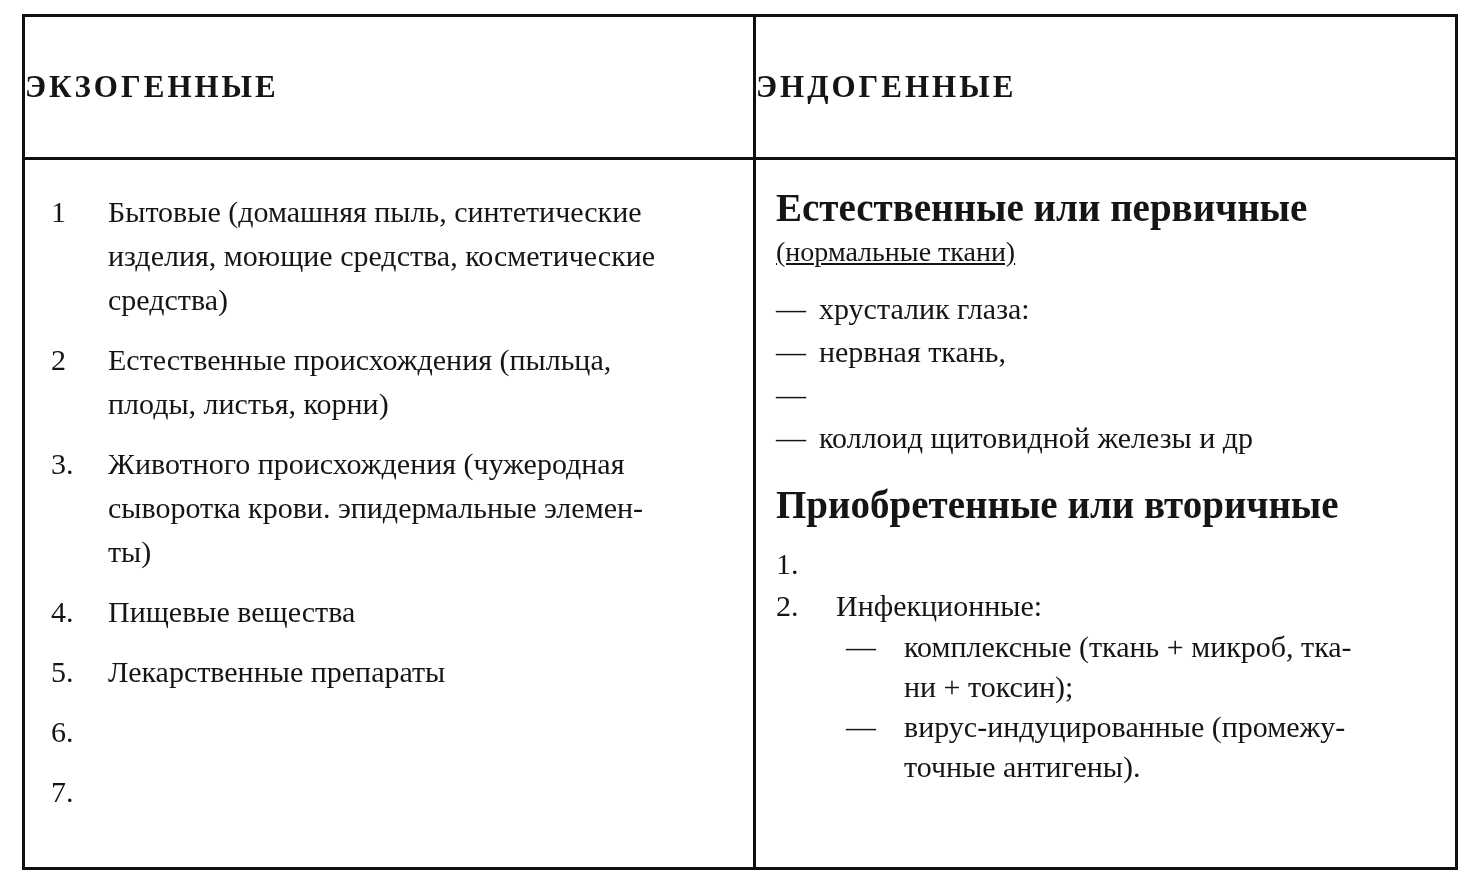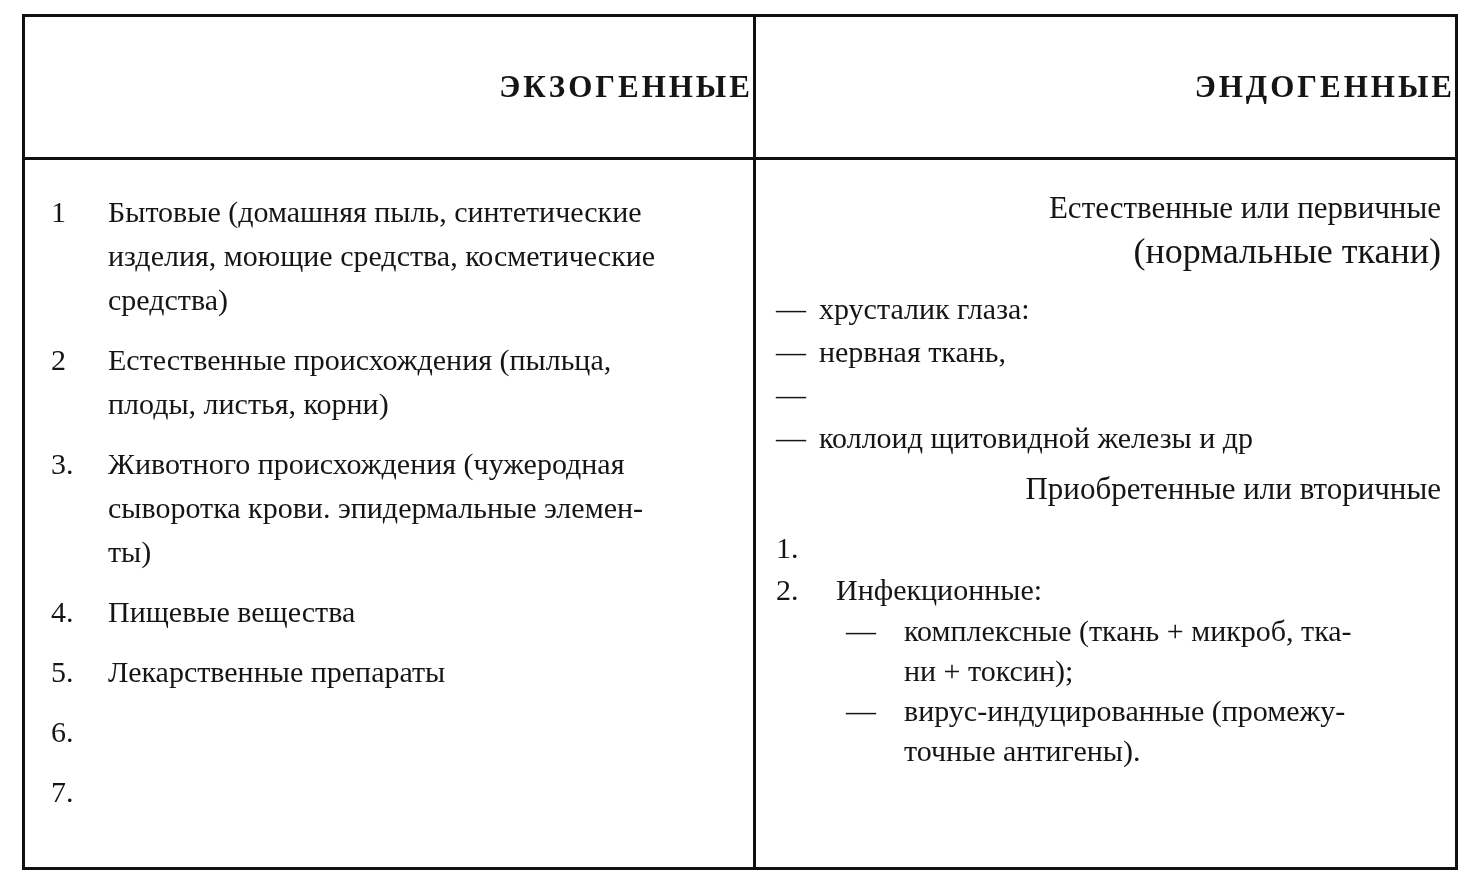--- a/index.html
+++ b/index.html
@@ -29,59 +29,60 @@
     display: grid;
     grid-template-columns: 731px 1fr;
     grid-template-rows: 143px 1fr;
     overflow: hidden;
   }
   .cell { box-sizing: border-box; overflow: hidden; }
   .hdr {
     border-bottom: 3px solid #101010;
     display: flex;
     align-items: center;
-    justify-content: flex-end;
+    justify-content: flex-start;
     font-weight: bold;
     font-size: 31px;
     letter-spacing: 3px;
   }
   .col-left { border-right: 3px solid #101010; }
 
   
   .body-left { padding: 30px 18px 0 26px; }
   .exo-item {
     display: flex;
     font-size: 30px;
     line-height: 44px;
     margin-bottom: 16px;
   }
   .exo-num { width: 57px; flex: 0 0 57px; }
   .exo-text { white-space: pre-line; }
 
   
   .body-right { padding: 26px 14px 0 20px; }
   .rc-title {
-    text-align: right;
-    font-weight: normal;
-    font-size: 31px;
+    text-align: left;
+    font-weight: bold;
+    font-size: 39px;
     line-height: 44px;
   }
   .rc-subtitle {
-    text-align: right;
-    font-size: 36px;
+    text-align: left;
+    font-size: 28px;
     line-height: 43px;
+    text-decoration: underline;
   }
   .dash-list { margin-top: 14px; }
   .dash-row {
     display: flex;
     font-size: 30px;
     line-height: 43px;
   }
   .dash-marker { width: 43px; flex: 0 0 43px; }
-  .sect2 { margin-top: 8px; }
+  .sect2 { margin-top: 24px; }
   .num-list { margin-top: 16px; }
   .endo-num-item {
     display: flex;
     font-size: 30px;
     line-height: 42px;
   }
   .endo-num { width: 60px; flex: 0 0 60px; }
   .endo-text { white-space: pre-line; }
   .subdash-list { margin-left: 70px; }
   .subdash-row {

